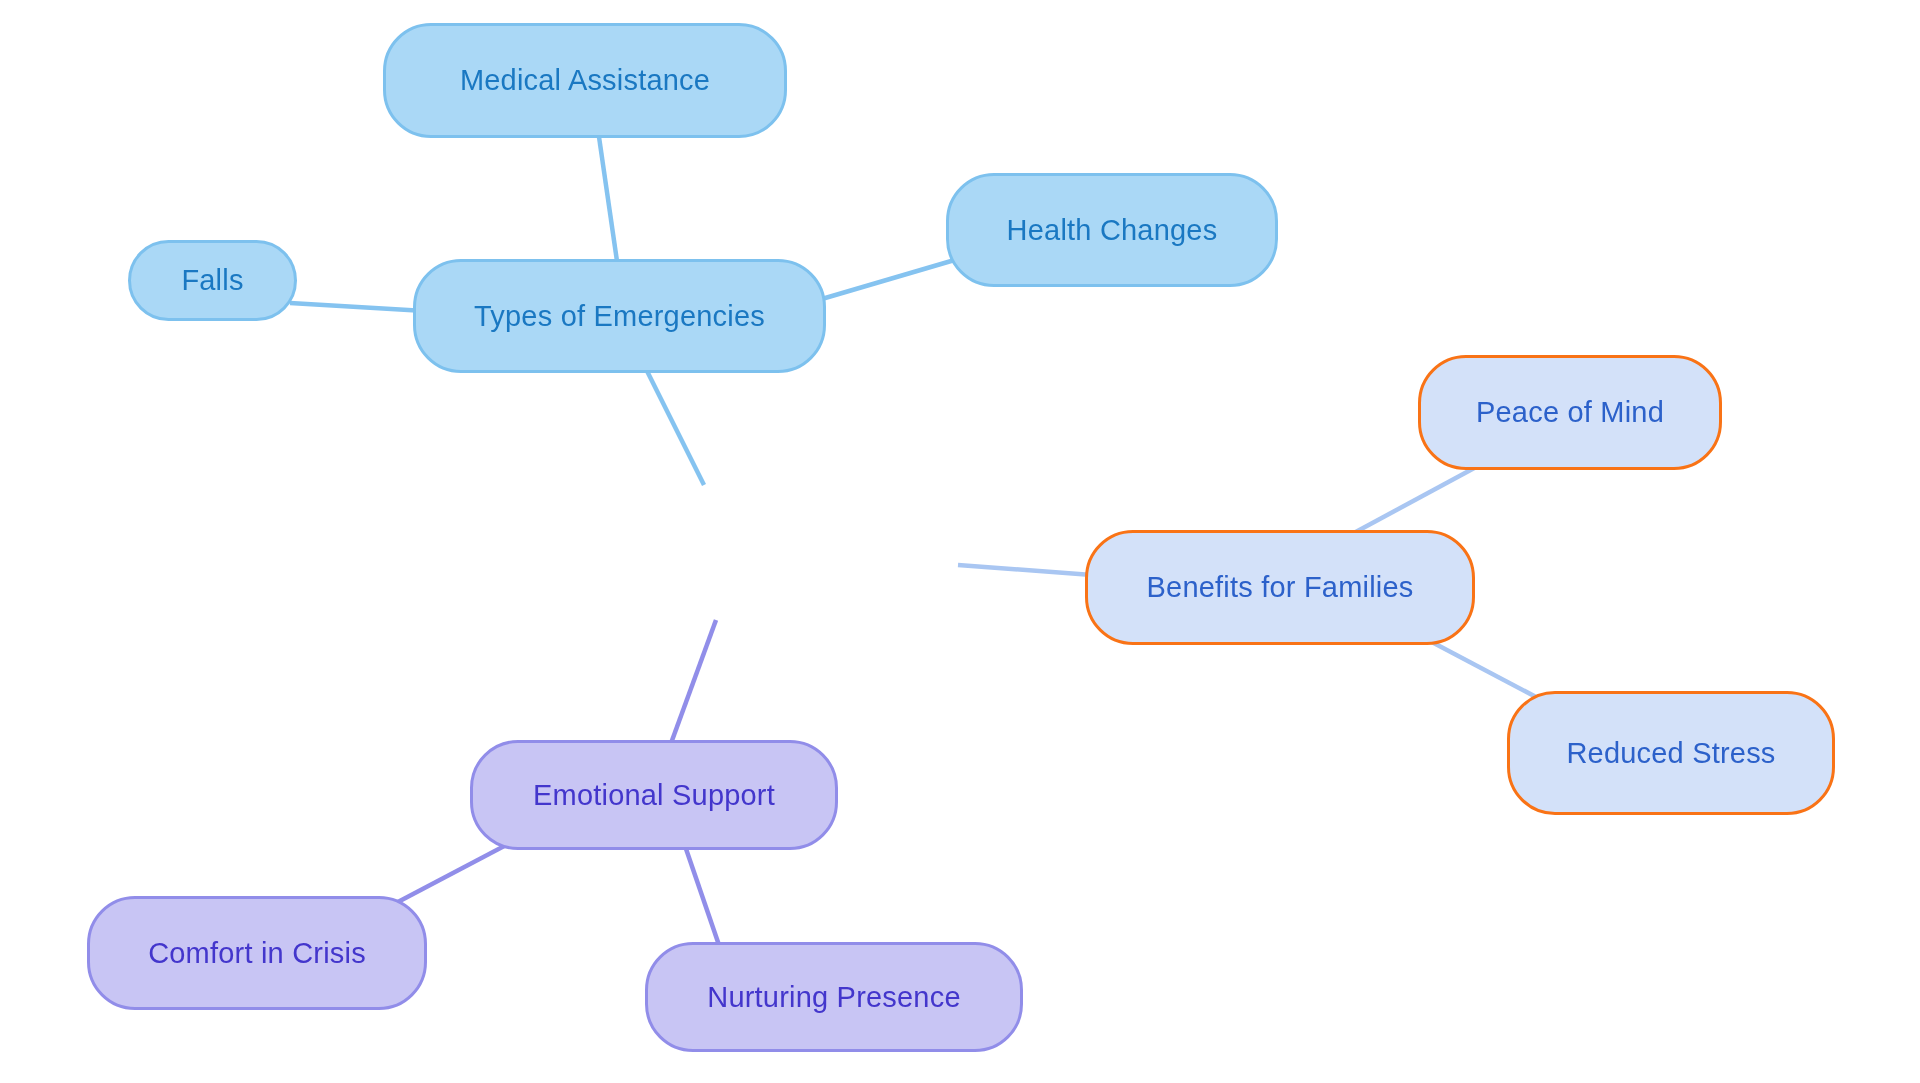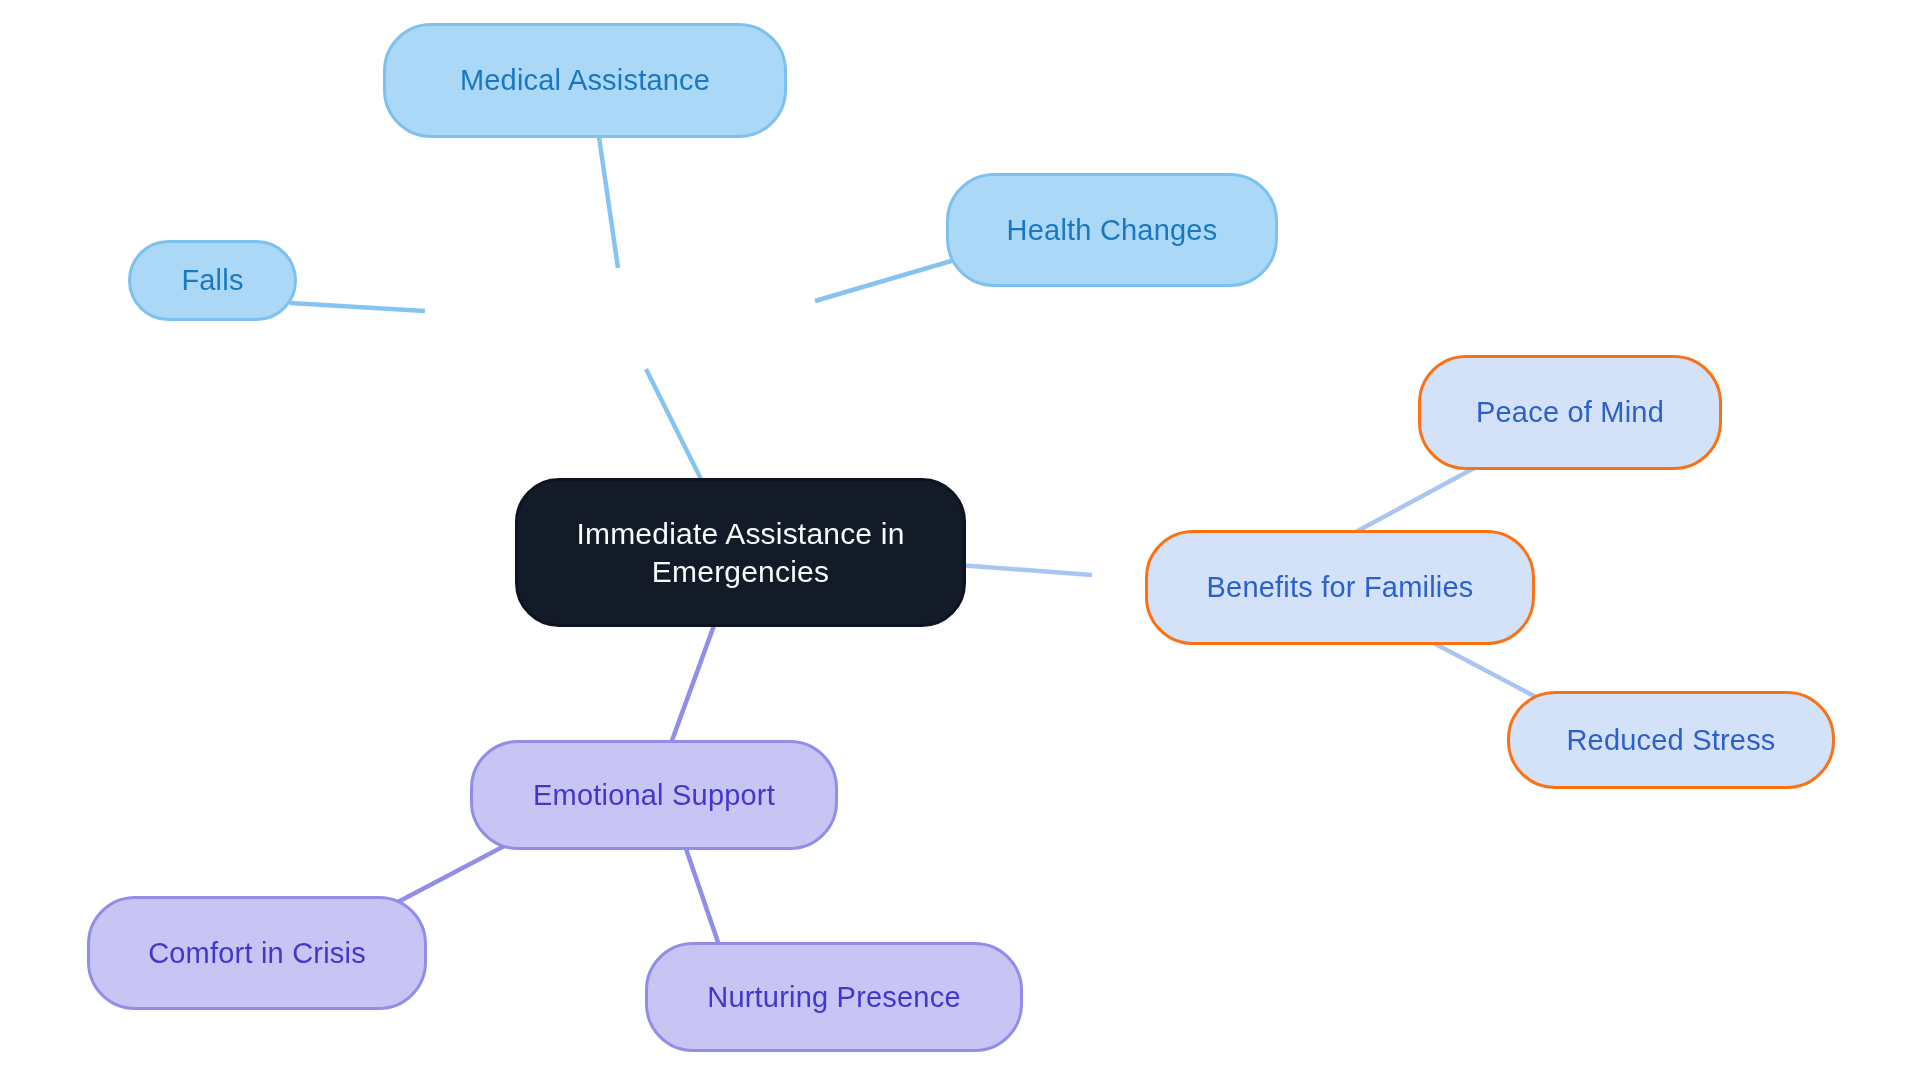--- a/index.html
+++ b/index.html
@@ -64,23 +64,23 @@
     background: #c8c5f4;
     border: 3px solid #918de9;
     color: #4336cc;
   }
 
   .node.types     { left: 413px;  top: 259px; width: 413px; height: 114px; }
   .node.medical   { left: 383px;  top: 23px;  width: 404px; height: 115px; }
   .node.falls     { left: 128px;  top: 240px; width: 169px; height: 81px; }
   .node.health    { left: 946px;  top: 173px; width: 332px; height: 114px; }
 
-  .node.benefits  { left: 1145px; top: 530px; width: 390px; height: 115px; }
+  .node.benefits  { left: 1085px; top: 530px; width: 390px; height: 115px; }
   .node.peace     { left: 1418px; top: 355px; width: 304px; height: 115px; }
-  .node.reduced   { left: 1507px; top: 691px; width: 328px; height: 98px; }
+  .node.reduced   { left: 1507px; top: 691px; width: 328px; height: 124px; }
 
   .node.emotional { left: 470px;  top: 740px; width: 368px; height: 110px; }
   .node.comfort   { left: 87px;   top: 896px; width: 340px; height: 114px; text-align: center; }
   .node.nurturing { left: 645px;  top: 942px; width: 378px; height: 110px; }
 </style>
 </head>
 <body>
 
 <div class="canvas">
 
@@ -93,24 +93,24 @@
 
     <line x1="958" y1="565" x2="1092" y2="575" stroke="#a9c6f2" stroke-width="4.5"></line>
     <line x1="1352" y1="534" x2="1478" y2="466" stroke="#a9c6f2" stroke-width="4.5"></line>
     <line x1="1428" y1="640" x2="1538" y2="698" stroke="#a9c6f2" stroke-width="4.5"></line>
 
     <line x1="716" y1="620" x2="670" y2="746" stroke="#918ee9" stroke-width="4.5"></line>
     <line x1="512" y1="842" x2="396" y2="903" stroke="#918ee9" stroke-width="4.5"></line>
     <line x1="684" y1="843" x2="720" y2="948" stroke="#918ee9" stroke-width="4.5"></line>
   </svg>
 
-  <div class="node root">
-    <span>Immediate Assistance in Emergencies</span>
+
+  <div class="node blue types">
+    <span>Types of Emergencies</span>
   </div>
-
   <div class="node blue medical">
     <span>Medical Assistance</span>
   </div>
   <div class="node blue falls">
     <span>Falls</span>
   </div>
   <div class="node blue health">
     <span>Health Changes</span>
   </div>
 

